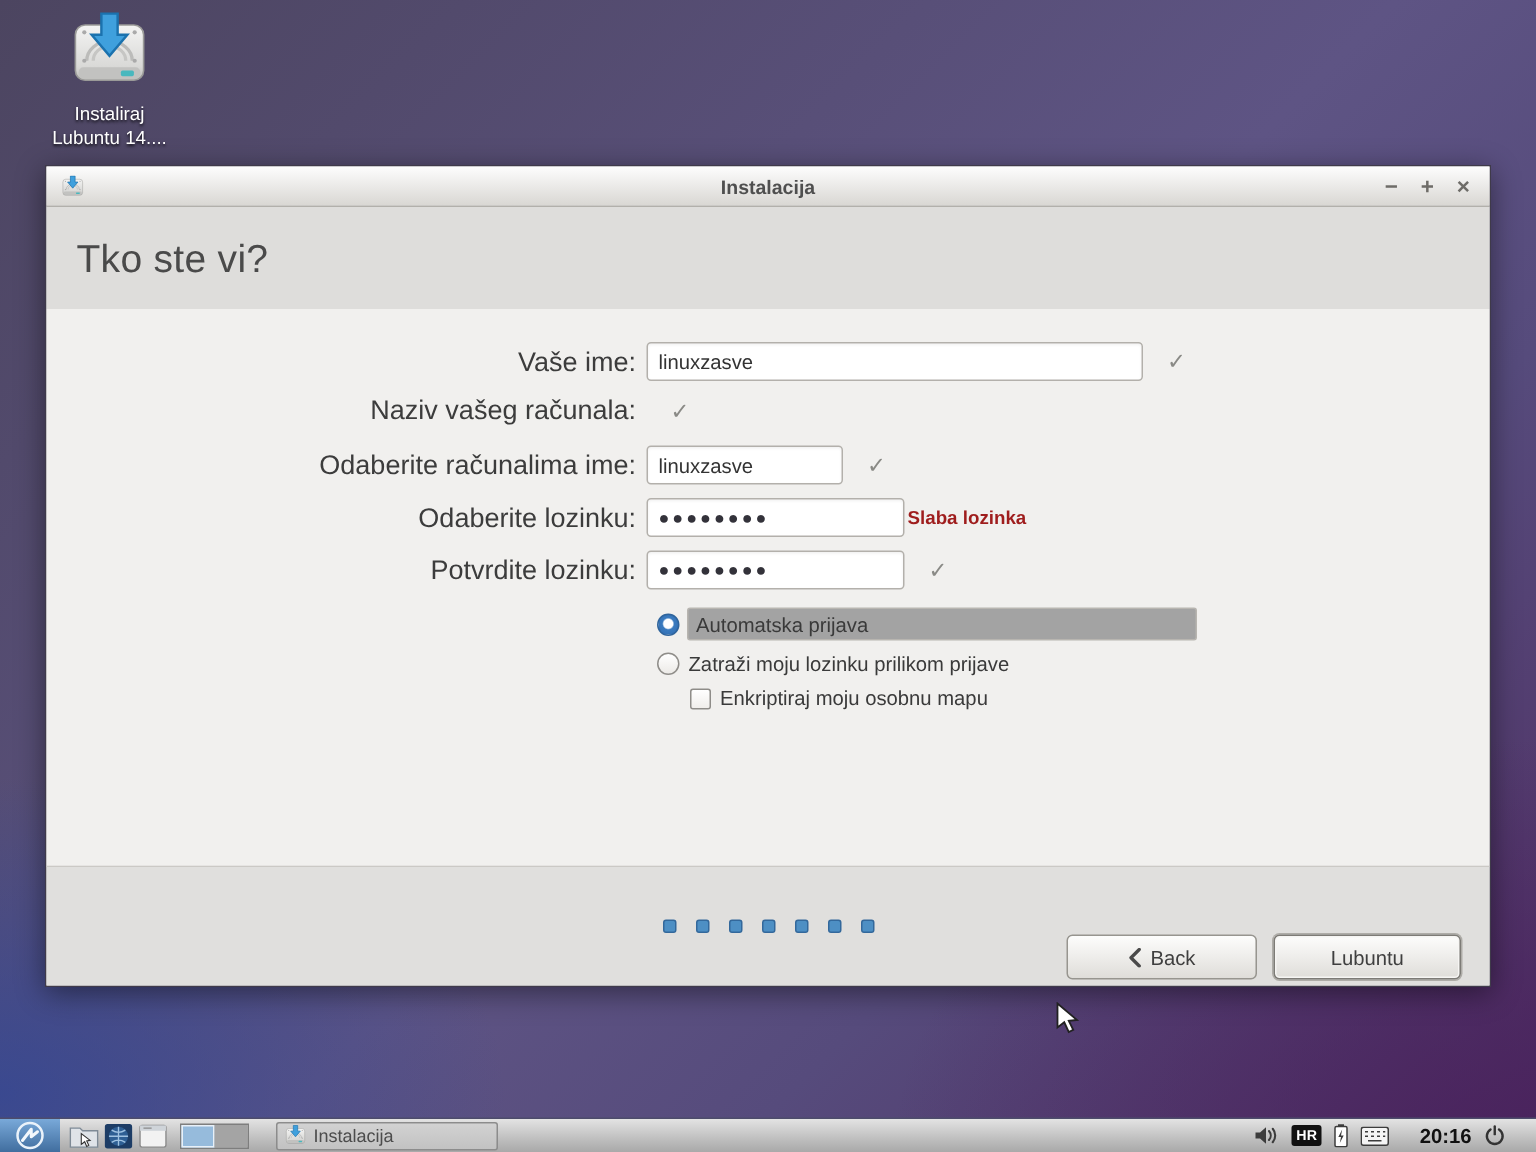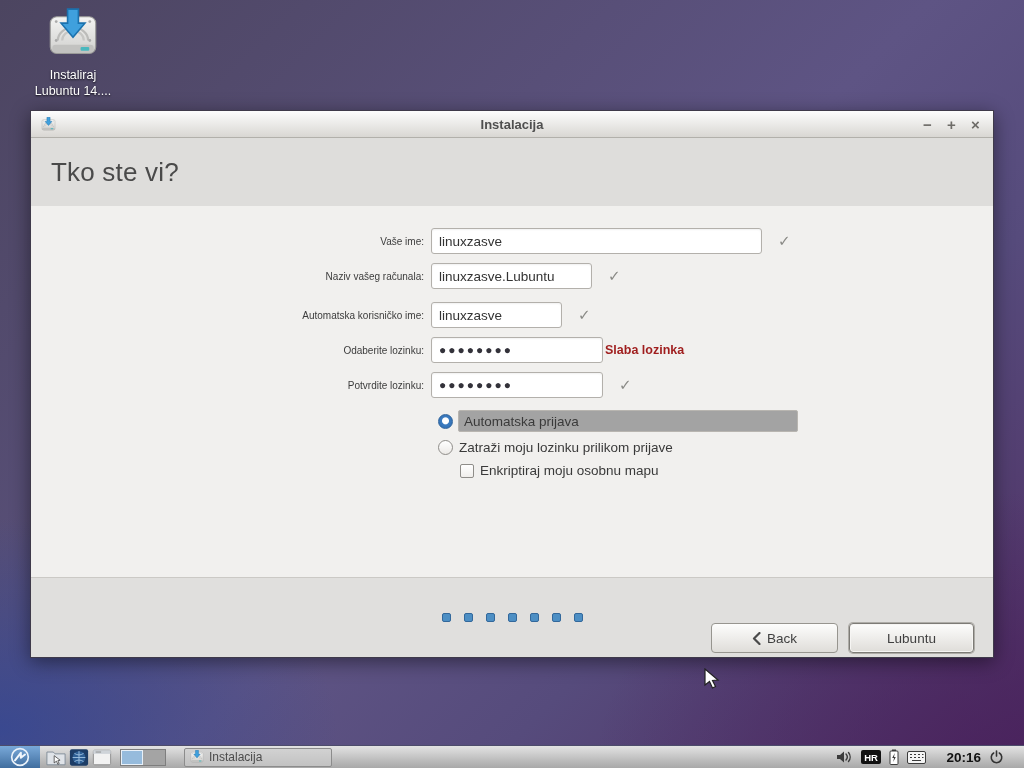--- a/index.html
+++ b/index.html
@@ -42,21 +42,21 @@
     font-size:15px; color:#6e6c68; width:15px; text-align:center;
     line-height:15px; cursor:default; font-weight:bold;
   }
 
   .header { flex:0 0 68px; background:#dedddb; display:flex; align-items:center; padding-left:20px; }
   .header h1 { font-size:26px; font-weight:normal; color:#4a4a4a; letter-spacing:.2px; }
 
   .content { flex:1 1 auto; background:#f1f0ee; position:relative; padding-top:22px; }
 
   .frow { display:flex; align-items:center; margin-bottom:9px; }
-  .frow .flabel { width:400px; text-align:right; font-size:10px; color:#3c3c3c; padding-right:7px; }
+  .frow .flabel { width:400px; text-align:right; font-size:18px; color:#3c3c3c; padding-right:7px; }
   .tfield {
     height:26px; background:#fff; border:1px solid #b3b0ab; border-radius:3px;
     font-size:13.5px; color:#333; padding:4px 7px; display:flex; align-items:center;
     box-shadow:inset 0 1px 2px rgba(0,0,0,.06);
   }
   .w-name{width:331px}.w-host{width:161px}.w-user{width:131px}.w-pass{width:172px}
   .pwd{ letter-spacing:2px; font-size:12px; color:#33323a; }
   .checkmark { color:#8a8a86; font-size:15px; font-weight:bold; margin-left:16px; }
   .warn { color:#9f1d1d; font-weight:bold; font-size:12.5px; margin-left:2px; }
   .hintrow { display:flex; margin:-4px 0 8px; }
@@ -187,29 +187,28 @@
   <div class="content">
 
     <div class="frow">
       <div class="flabel">Vaše ime:</div>
       <div class="tfield w-name">linuxzasve</div>
       <div class="checkmark">✓</div>
     </div>
 
     <div class="frow">
       <div class="flabel">Naziv vašeg računala:</div>
-      <div class="tfield w-host">linuxzasve.Lubuntu</div>
       <div class="checkmark">✓</div>
     </div>
     <div class="hintrow">
       <div class="sp"></div>
     </div>
 
     <div class="frow">
-      <div class="flabel">Automatska korisničko ime:</div>
+      <div class="flabel">Odaberite računalima ime:</div>
       <div class="tfield w-user">linuxzasve</div>
       <div class="checkmark">✓</div>
     </div>
 
     <div class="frow">
       <div class="flabel">Odaberite lozinku:</div>
       <div class="tfield w-pass pwd">●●●●●●●●</div>
       <div class="warn">Slaba lozinka</div>
     </div>
 

